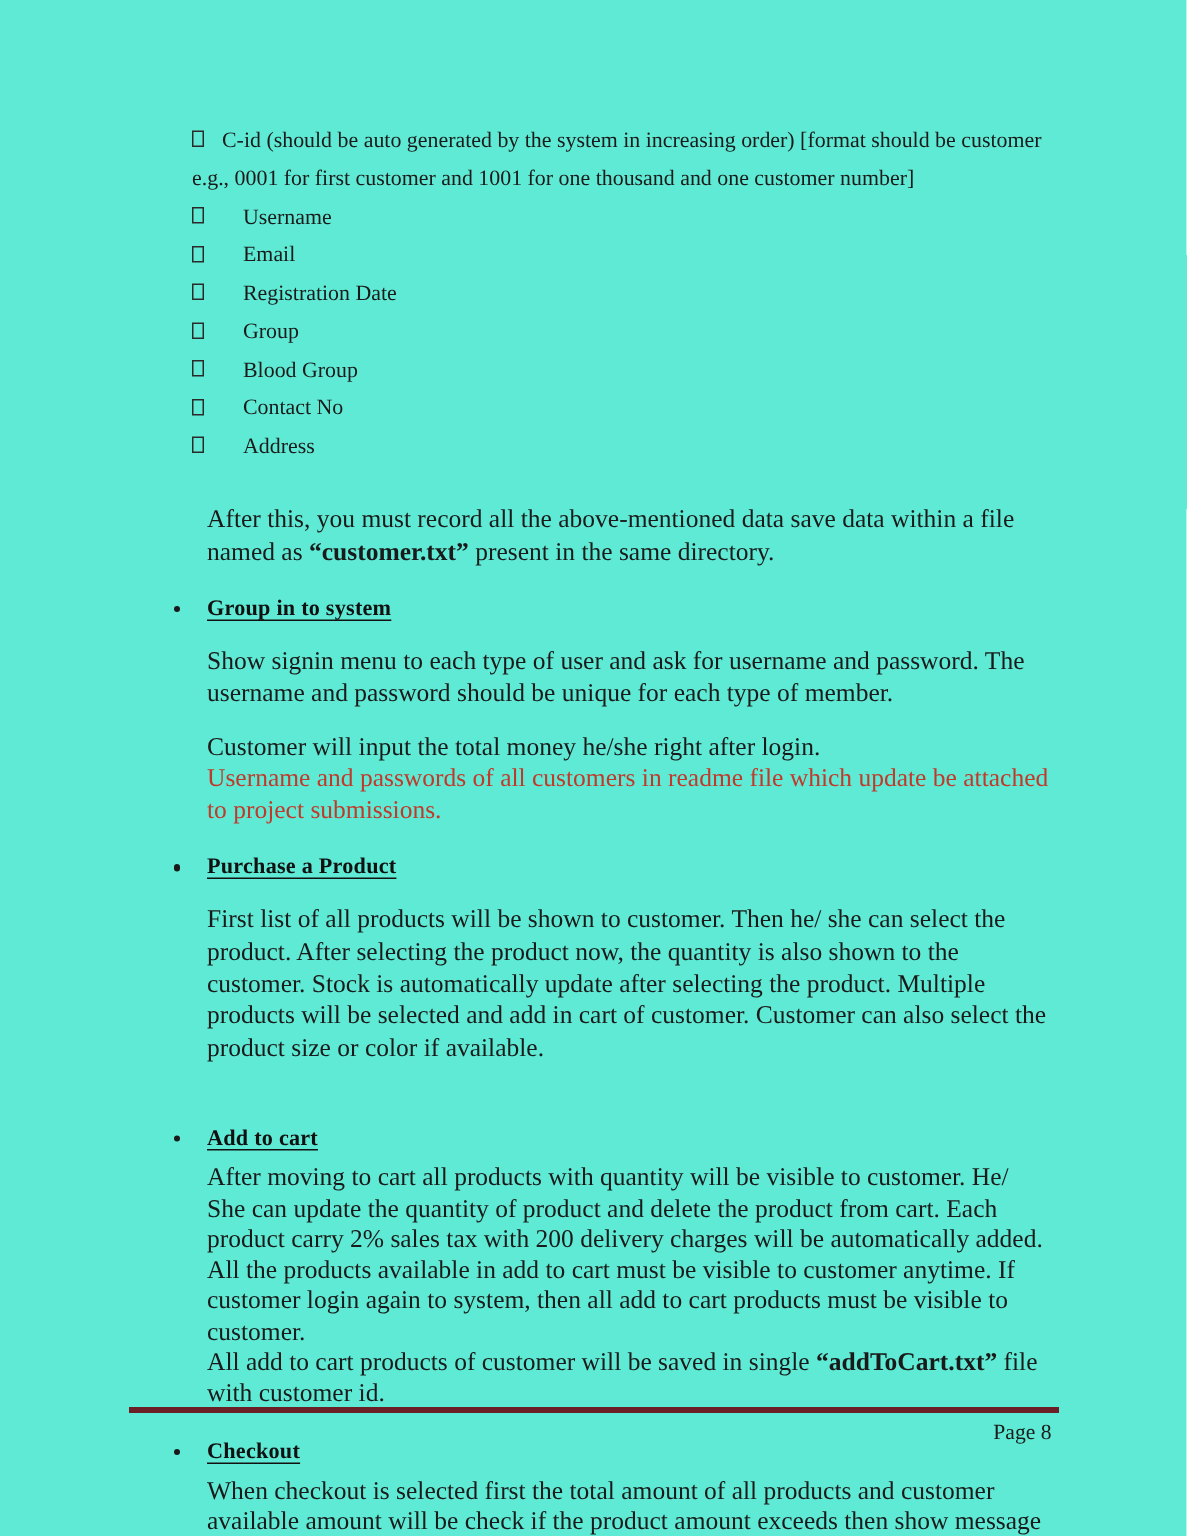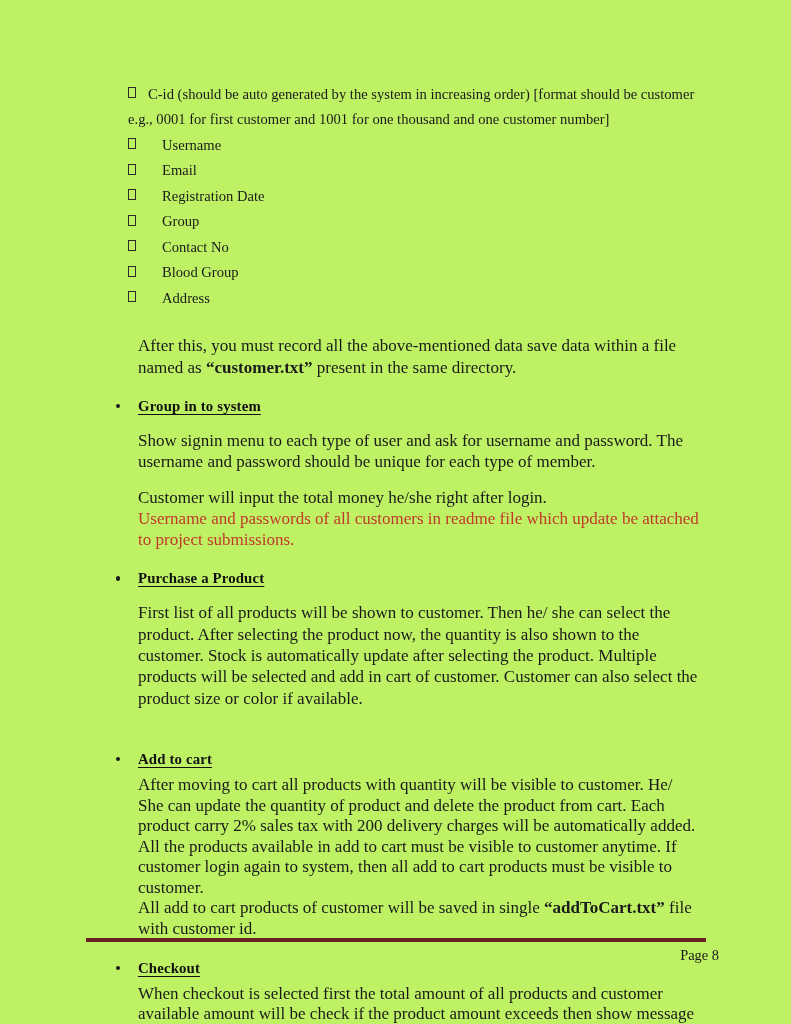--- a/index.html
+++ b/index.html
@@ -10,21 +10,21 @@
   }
   body {
     font-family: "Liberation Serif", "DejaVu Serif", serif;
     color: #1a1a1a;
   }
   .page {
     position: relative;
     width: 791px;
     height: 1024px;
     margin: 0 auto;
-    background: #bef264;
+    background: #5eead4;
     overflow: hidden;
     box-sizing: border-box;
   }
 
   
   .content {
     position: absolute;
     left: 110px;
     top: 84px;
     width: 590px;
@@ -108,21 +108,21 @@
   .footer-rule {
     position: absolute;
     left: 86px;
     top: 938px;
     width: 620px;
     height: 4px;
     background: #6b2028;
   }
   .footer-page {
     position: absolute;
-    right: 72px;
+    right: 90px;
     top: 945px;
     font-size: 14.4px;
     line-height: 20px;
     color: #1a1a1a;
     text-align: left;
   }
 </style>
 </head>
 <body>
 
@@ -151,25 +151,25 @@
       <li class="boxitem">
         <span class="boxglyph"></span>
         <span>Registration Date</span>
       </li>
       <li class="boxitem">
         <span class="boxglyph"></span>
         <span>Group</span>
       </li>
       <li class="boxitem">
         <span class="boxglyph"></span>
+        <span>Blood Group</span>
+      </li>
+      <li class="boxitem">
+        <span class="boxglyph"></span>
         <span>Contact No</span>
-      </li>
-      <li class="boxitem">
-        <span class="boxglyph"></span>
-        <span>Blood Group</span>
       </li>
       <li class="boxitem">
         <span class="boxglyph"></span>
         <span>Address</span>
       </li>
     </ul>
 
     <div class="sp-22"></div>
 
     <p class="para"><span>After this, you must record all the above-mentioned data save data within a file named as </span><b>“customer.txt”</b><span> present in the same directory.</span></p>

